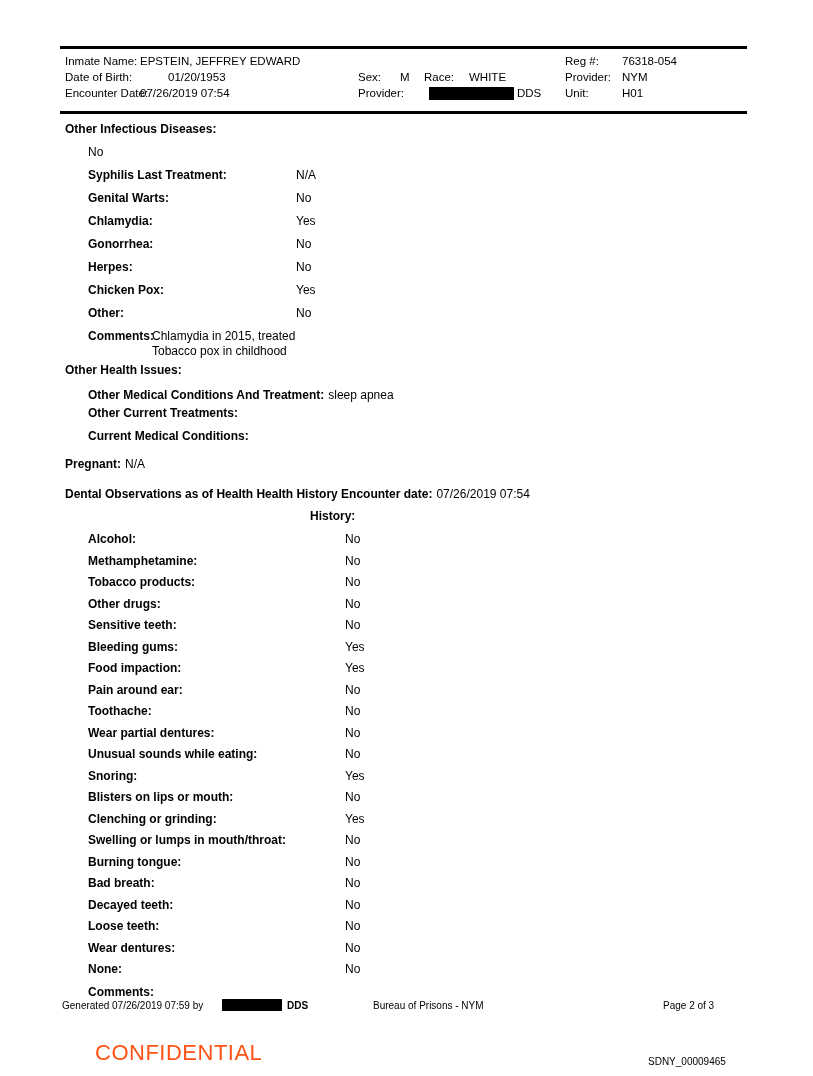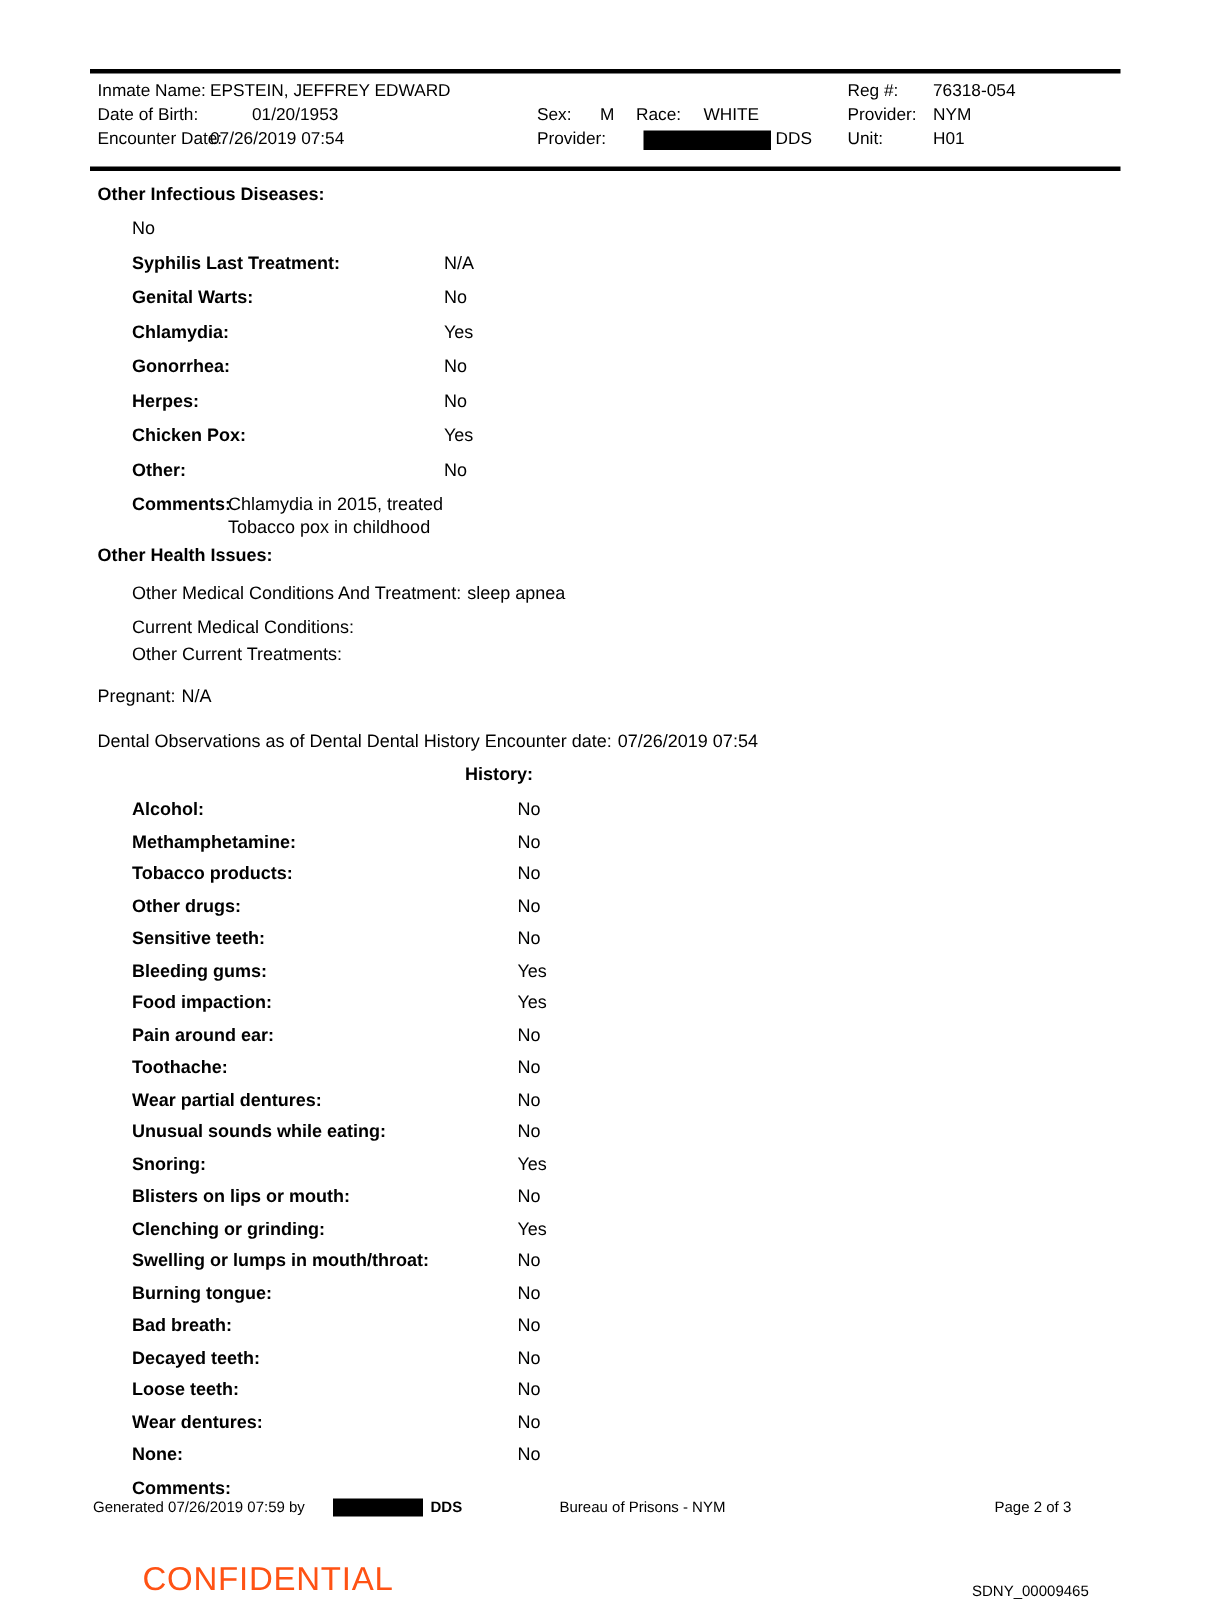--- a/index.html
+++ b/index.html
@@ -16,21 +16,21 @@
   .rule { position:absolute; left:60px; width:687px; height:3px; background:#000; }
   .rule-top { top:46px; }
   .rule-bottom { top:111px; }
   .hdr { position:absolute; left:0; top:0; width:100%; font-size:11.5px; line-height:13px; }
   .hdr span { position:absolute; white-space:nowrap; }
   .redact { position:absolute; background:#000; }
   .redact-provider { left:429px; top:87px; width:85px; height:13px; }
   .redact-footer { left:222px; top:999px; width:60px; height:12px; }
 
   .body { position:absolute; left:65px; top:122px; width:690px; line-height:14px; }
-  .b { font-weight:normal;margin-top:48px; }
+  .b { font-weight:bold;margin-top:48px; }
   .sec-title { font-weight:bold; }
   .rows { }
   .rows-inf { margin-top:9px; }
   .frow { display:flex; padding-left:23px; height:23px; line-height:14px; }
   .frow .lbl { width:208px; font-weight:bold; }
   .frow .val { white-space:nowrap; }
   .rows-dental { margin-top:9px; }
   .rows-dental .frow { height:21.5px; }
   .rows-dental .lbl { width:257px; }
 
@@ -136,33 +136,33 @@
         <div>Chlamydia in 2015, treated</div>
         <div>Tobacco pox in childhood</div>
       </div>
     </div>
 
     <div class="sec-title sec-health">Other Health Issues:</div>
 
     <div class="inline-row row-conditions">
       <span class="b">Other Medical Conditions And Treatment:</span><span class="gap"></span><span>sleep apnea</span>
     </div>
+    <div class="inline-row row-currtx">
+      <span class="b">Other Current Treatments:</span>
+    </div>
     <div class="inline-row row-currcond">
       <span class="b">Current Medical Conditions:</span>
     </div>
-    <div class="inline-row row-currtx">
-      <span class="b">Other Current Treatments:</span>
-    </div>
 
     <div class="row-pregnant">
       <span class="b">Pregnant:</span><span class="gap"></span><span>N/A</span>
     </div>
 
     <div class="row-dental-title">
-      <span class="b">Dental Observations as of Dental Dental History Encounter date:</span><span class="gap"></span><span>07/26/2019 07:54</span>
+      <span class="b">Dental Observations as of Health Health History Encounter date:</span><span class="gap"></span><span>07/26/2019 07:54</span>
     </div>
 
     <div class="row-history">History:</div>
 
     <div class="rows rows-dental">
       <div class="frow">
           <span class="lbl">Alcohol:</span>
           <span class="val">No</span>
         </div>
       <div class="frow">

